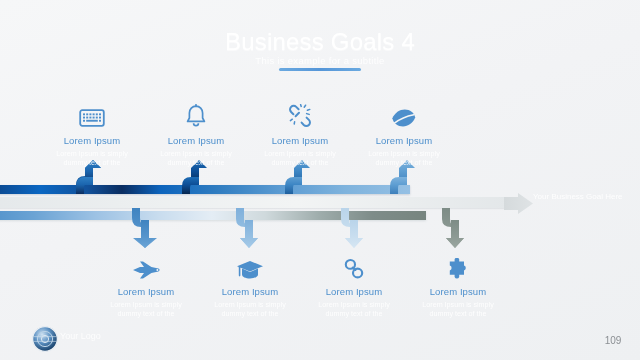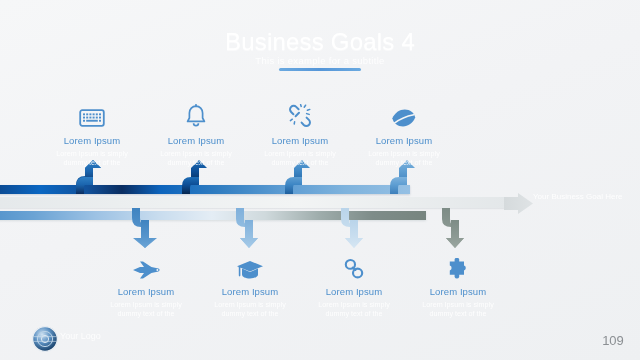--- a/index.html
+++ b/index.html
@@ -79,21 +79,21 @@
 
   
   .logo{position:absolute;left:31px;top:325px;width:28px;height:28px;}
   .logo-text{
     position:absolute;left:60px;top:331px;font-size:9px;line-height:10px;
     color:rgba(255,255,255,.85);
   }
   .page-badge{
     position:absolute;right:14px;top:331px;width:26px;height:18px;
     display:flex;align-items:center;justify-content:center;
-    font-size:13px;color:#8b8f93;
+    font-size:10px;color:#8b8f93;
   }
 </style>
 </head>
 <body>
 
 <div id="slide">
 
   <svg width="0" height="0" style="position:absolute" aria-hidden="true">
     <defs>
       <linearGradient id="gUp1" x1="0" y1="1" x2="0" y2="0">

